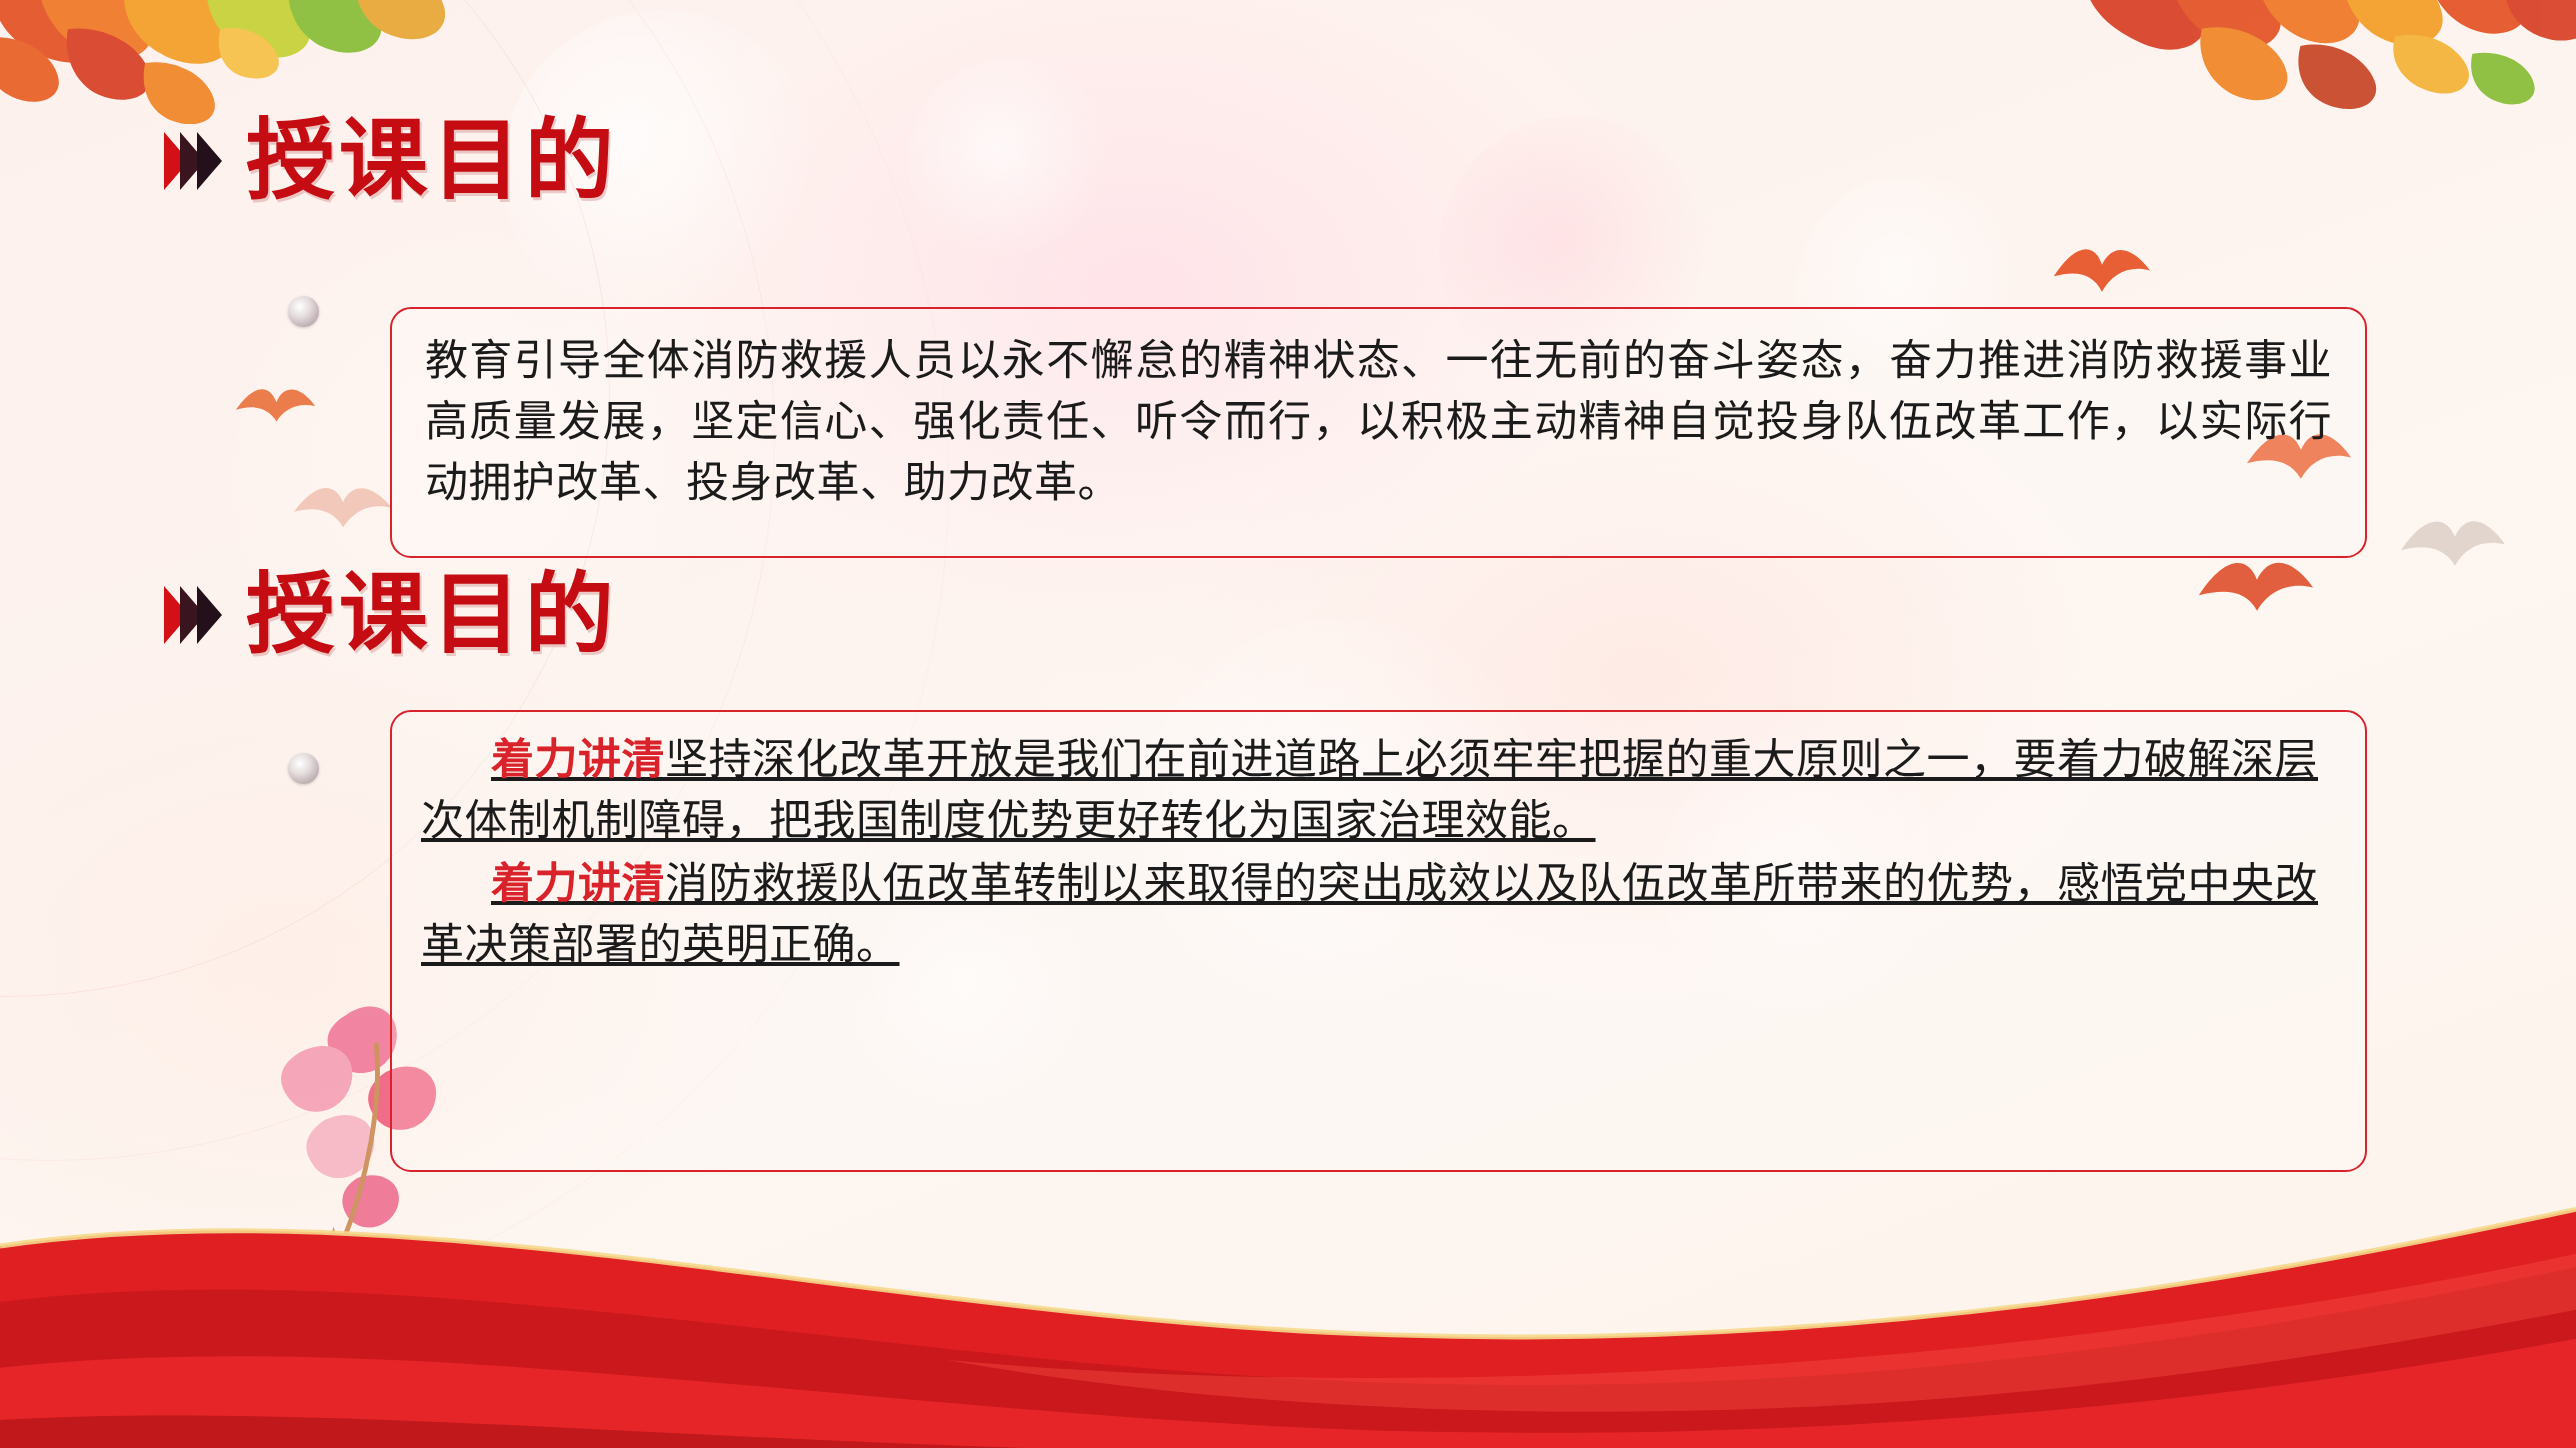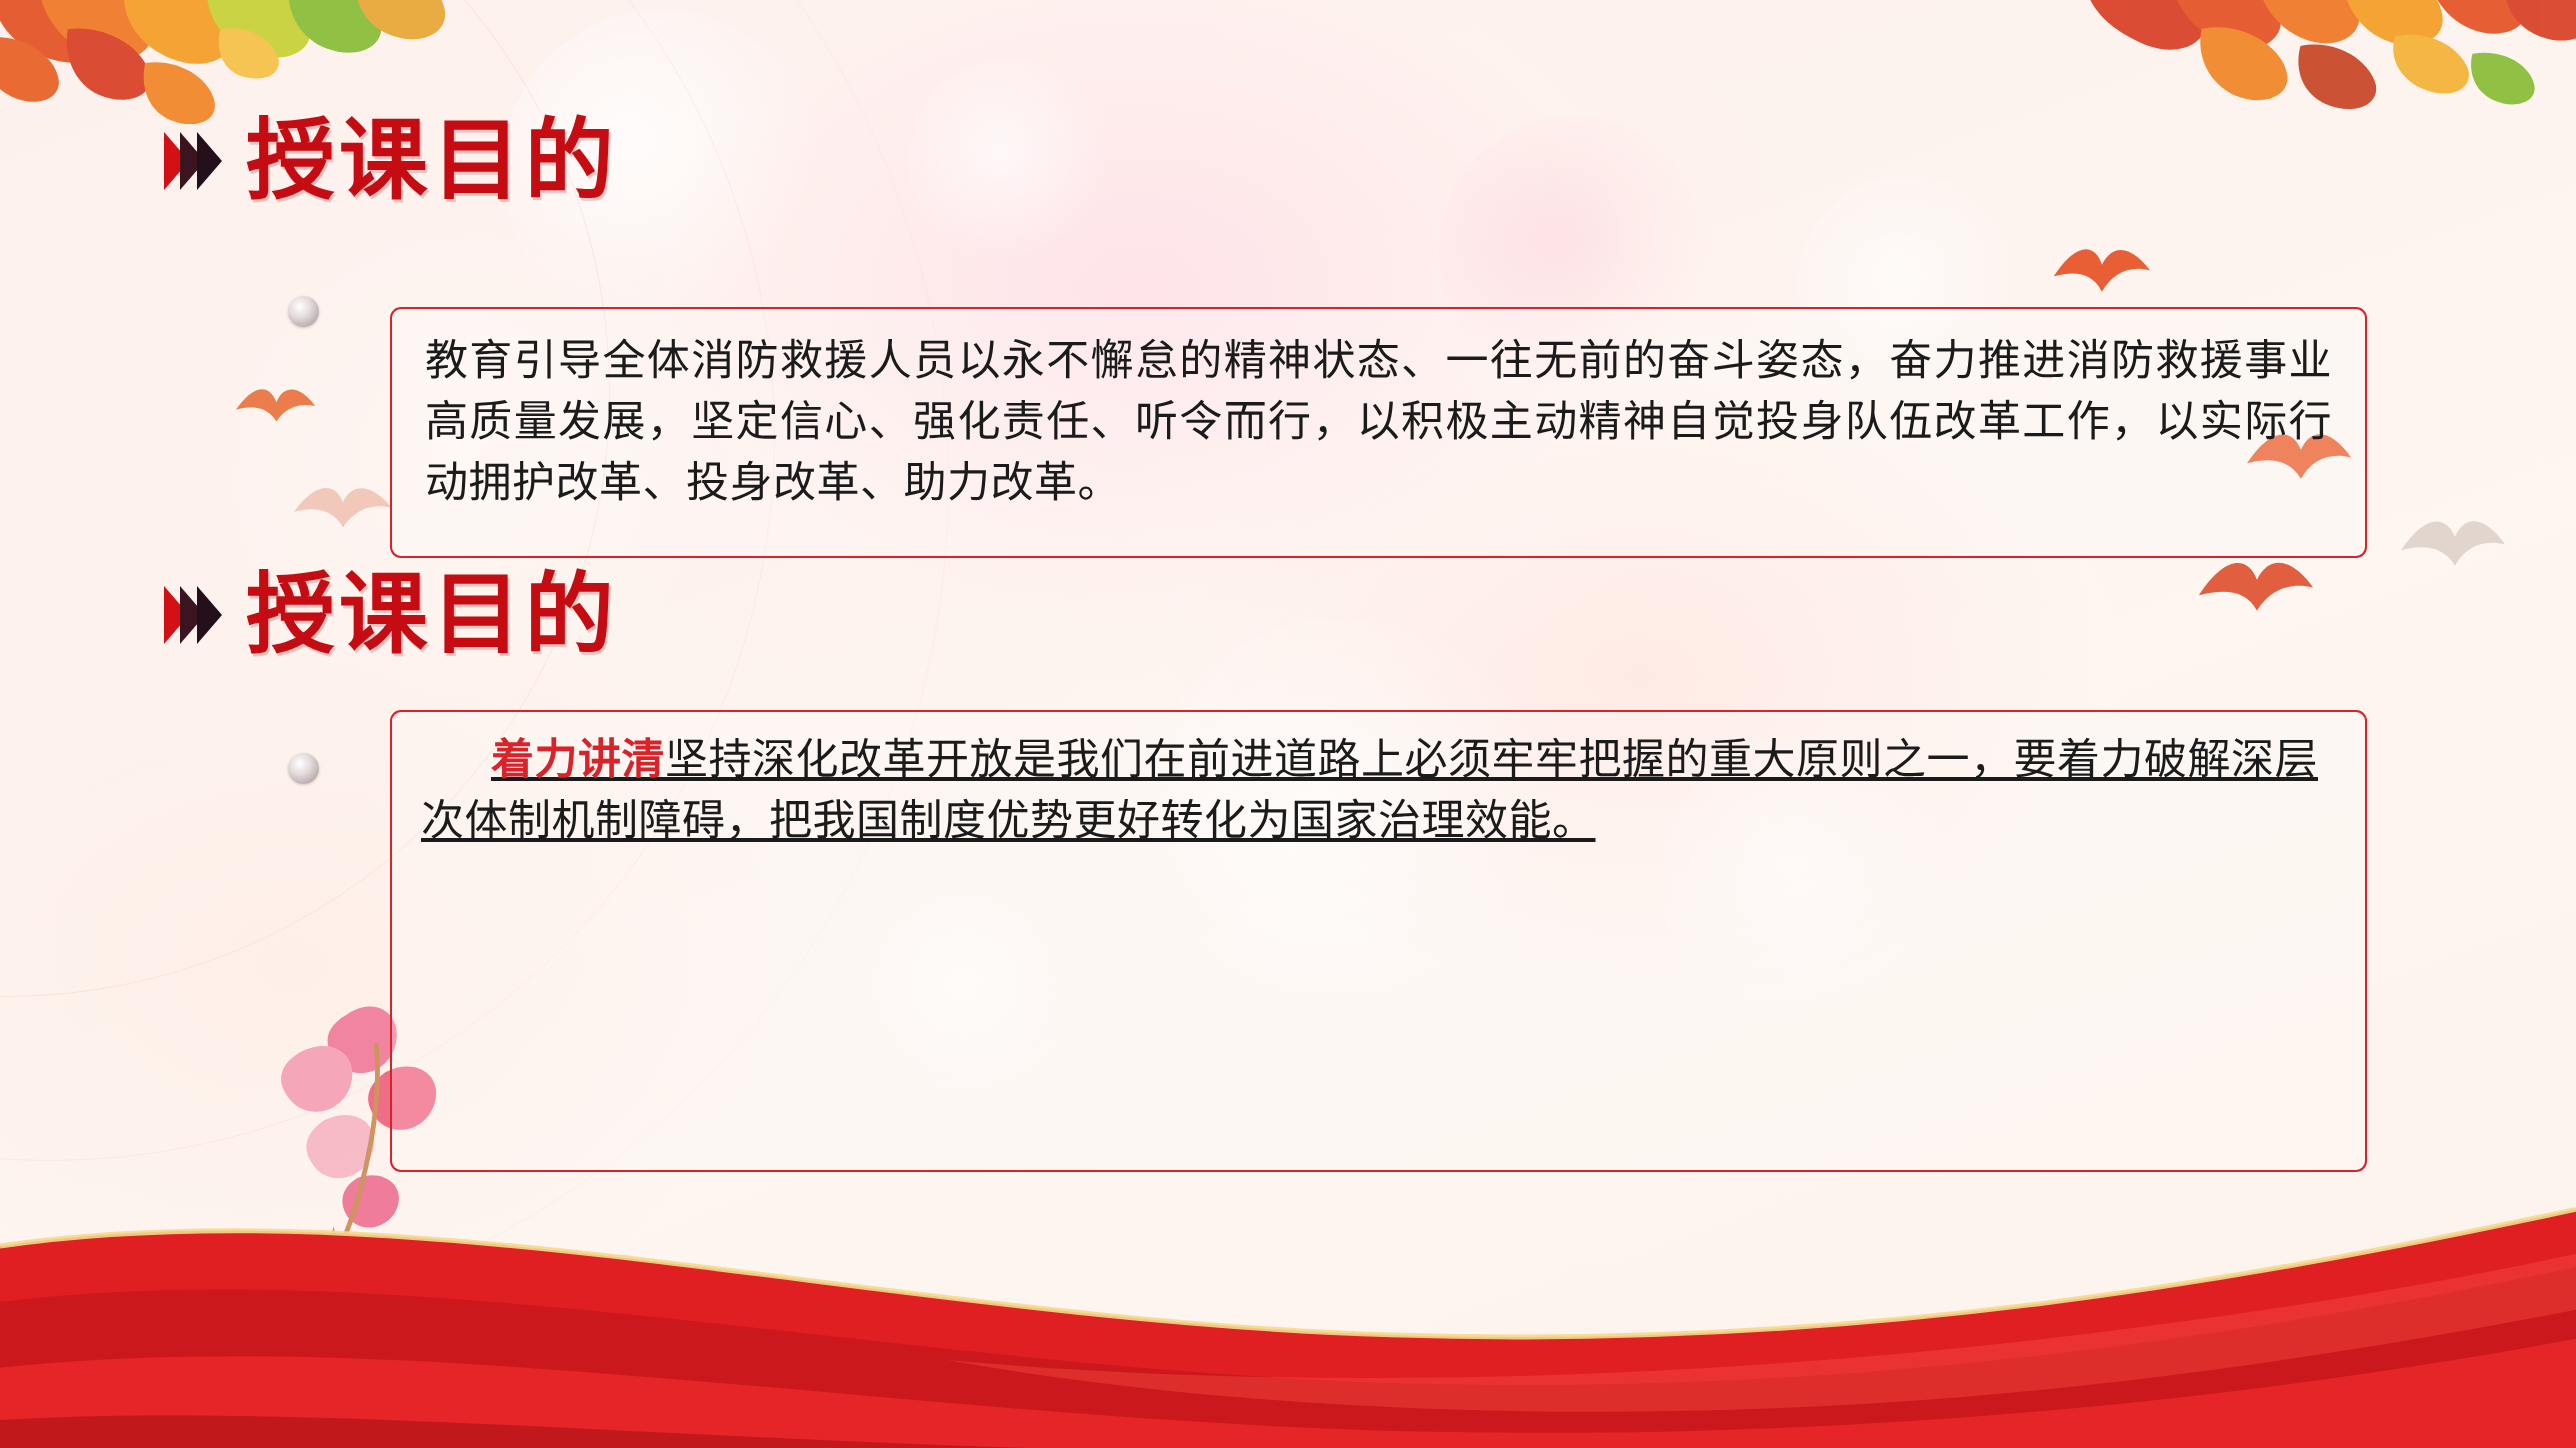--- a/index.html
+++ b/index.html
@@ -100,21 +100,21 @@
     height: 31px;
     border-radius: 50%;
     background: radial-gradient(circle at 38% 34%, #ffffff 0%, #e5dcdc 38%, #b9a9ad 78%, #9b8c91 100%);
     box-shadow: 0 1px 2.9px rgba(0,0,0,0.18);
   }
 
   
   .textbox {
     position: absolute;
     border: 2.9px solid #d9222a;
-    border-radius: 11px;
+    border-radius: 21px;
     background: rgba(255,255,255,0.20);
     box-sizing: border-box;
   }
   .body-text {
     font-size: 43px;
     line-height: 1.42;
     color: #1b1b1b;
     letter-spacing: 0.5px;
   }
   #purpose-box {
@@ -258,16 +258,19 @@
     </span>
     <span class="heading-text">授课目的</span>
   </div>
 
   <div class="dot-marker" style="left:288px; top:753px;"></div>
 
   <div class="textbox" id="focus-box">
     <p class="body-text">
       <span class="lead">着力讲清</span><span>坚持深化改革开放是我们在前进道路上必须牢牢把握的重大原则之一，要着力破解深层次体制机制障碍，把我国制度优势更好转化为国家治理效能。</span>
     </p>
+    <p class="body-text">
+      <span class="lead">着力讲清</span><span>消防救援队伍改革转制以来取得的突出成效以及队伍改革所带来的优势，感悟党中央改革决策部署的英明正确。</span>
+    </p>
   </div>
 
 </div>
 
 
 </body></html>

